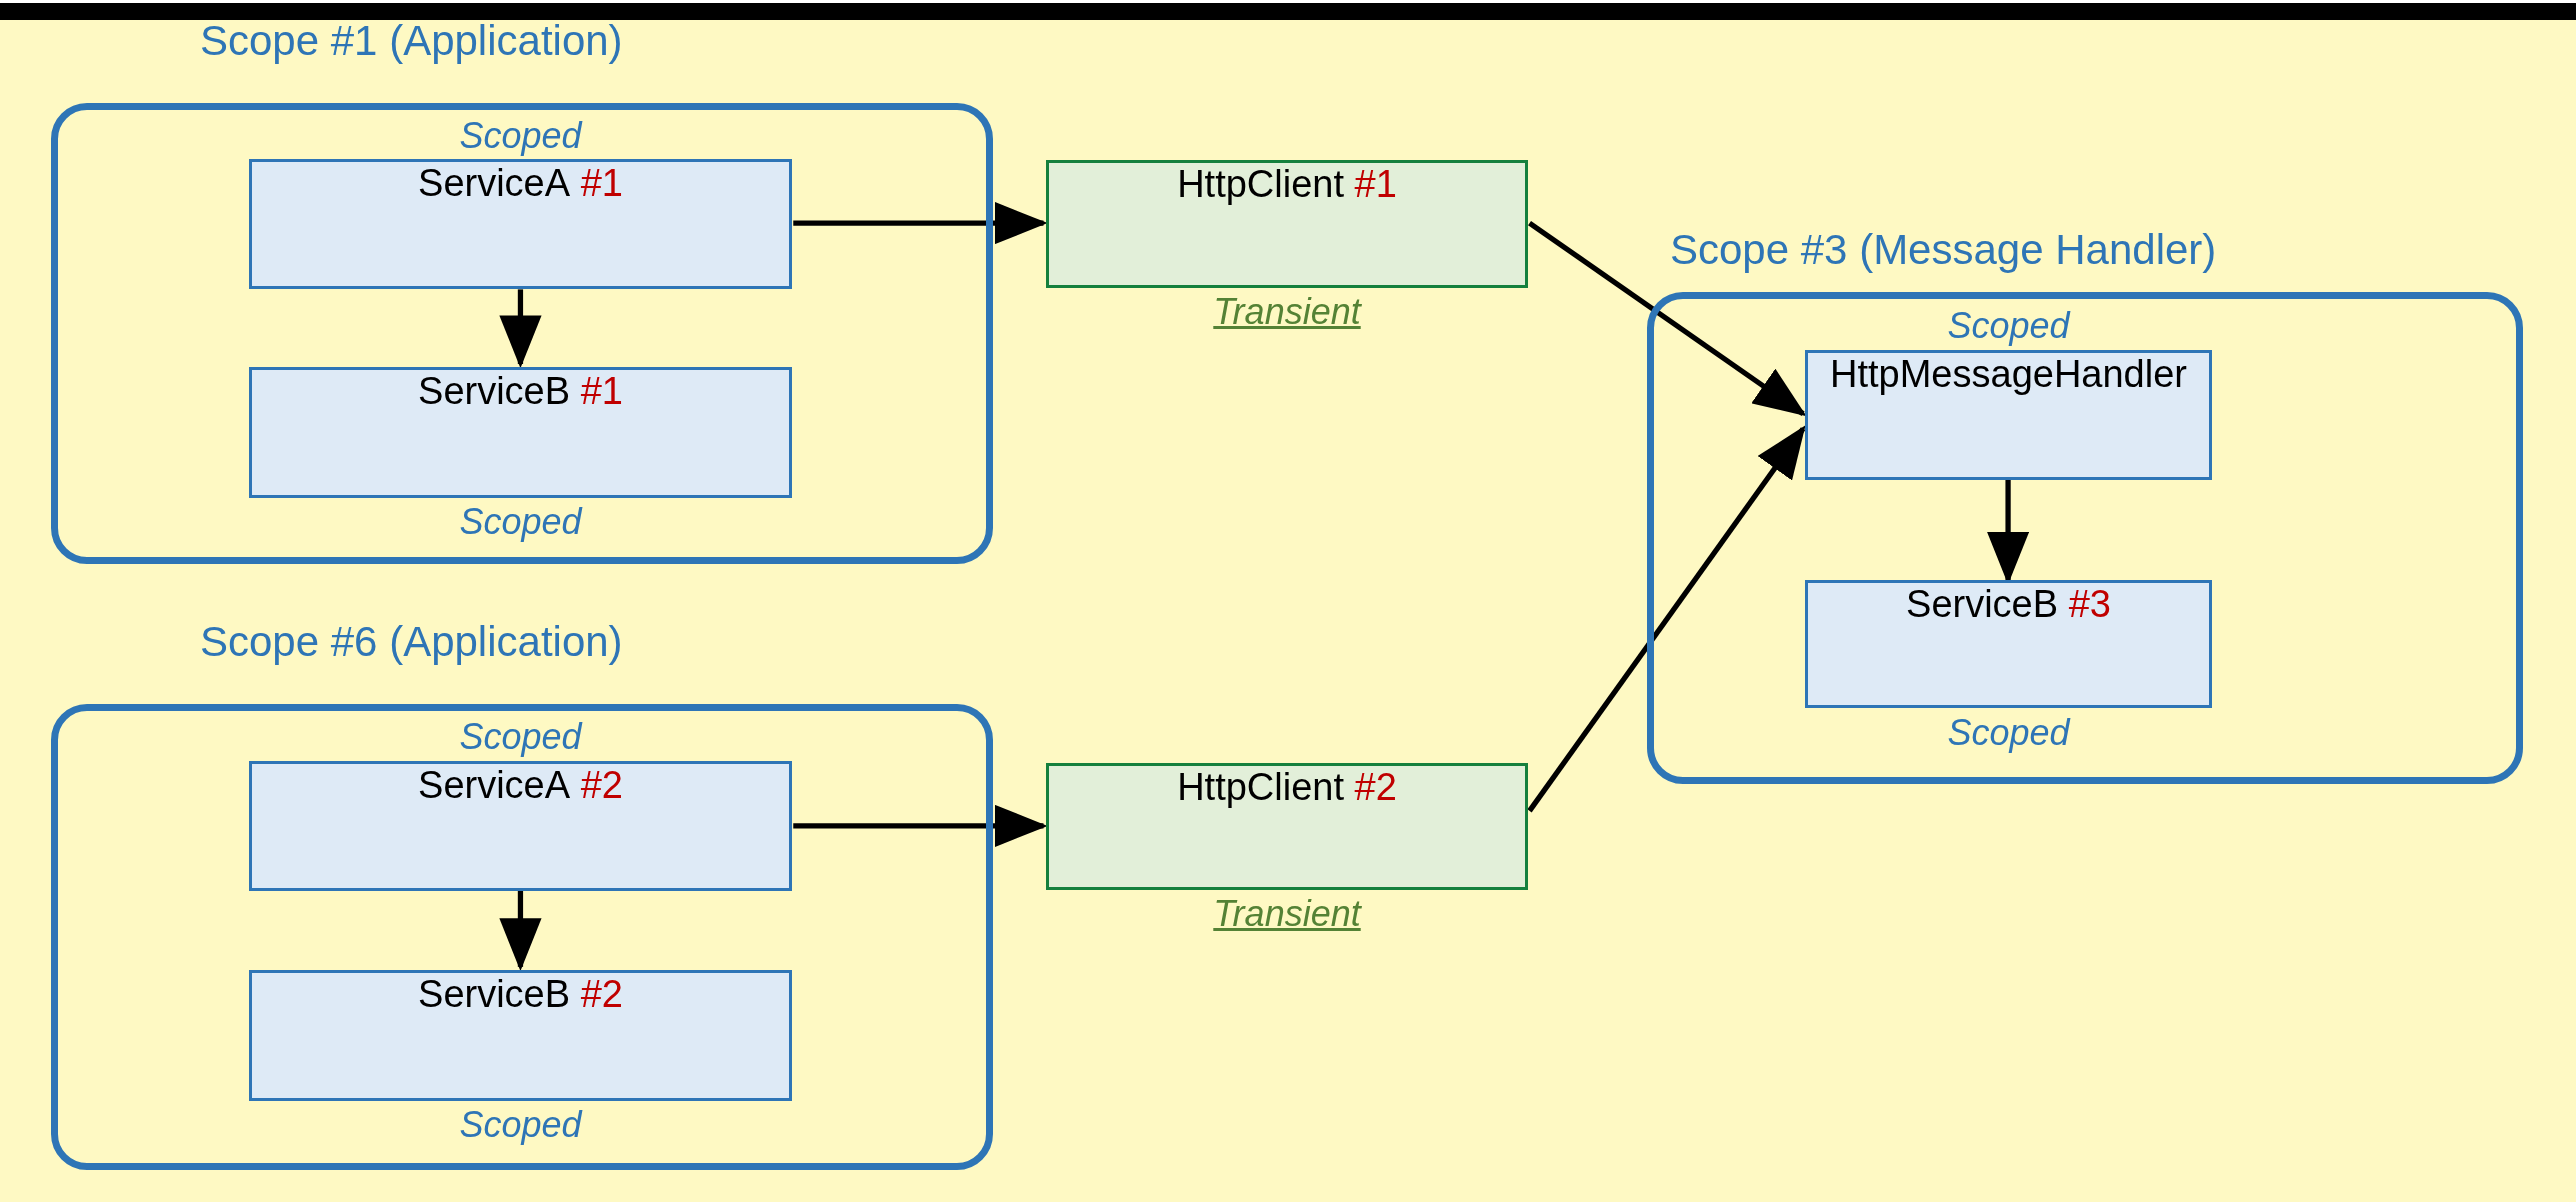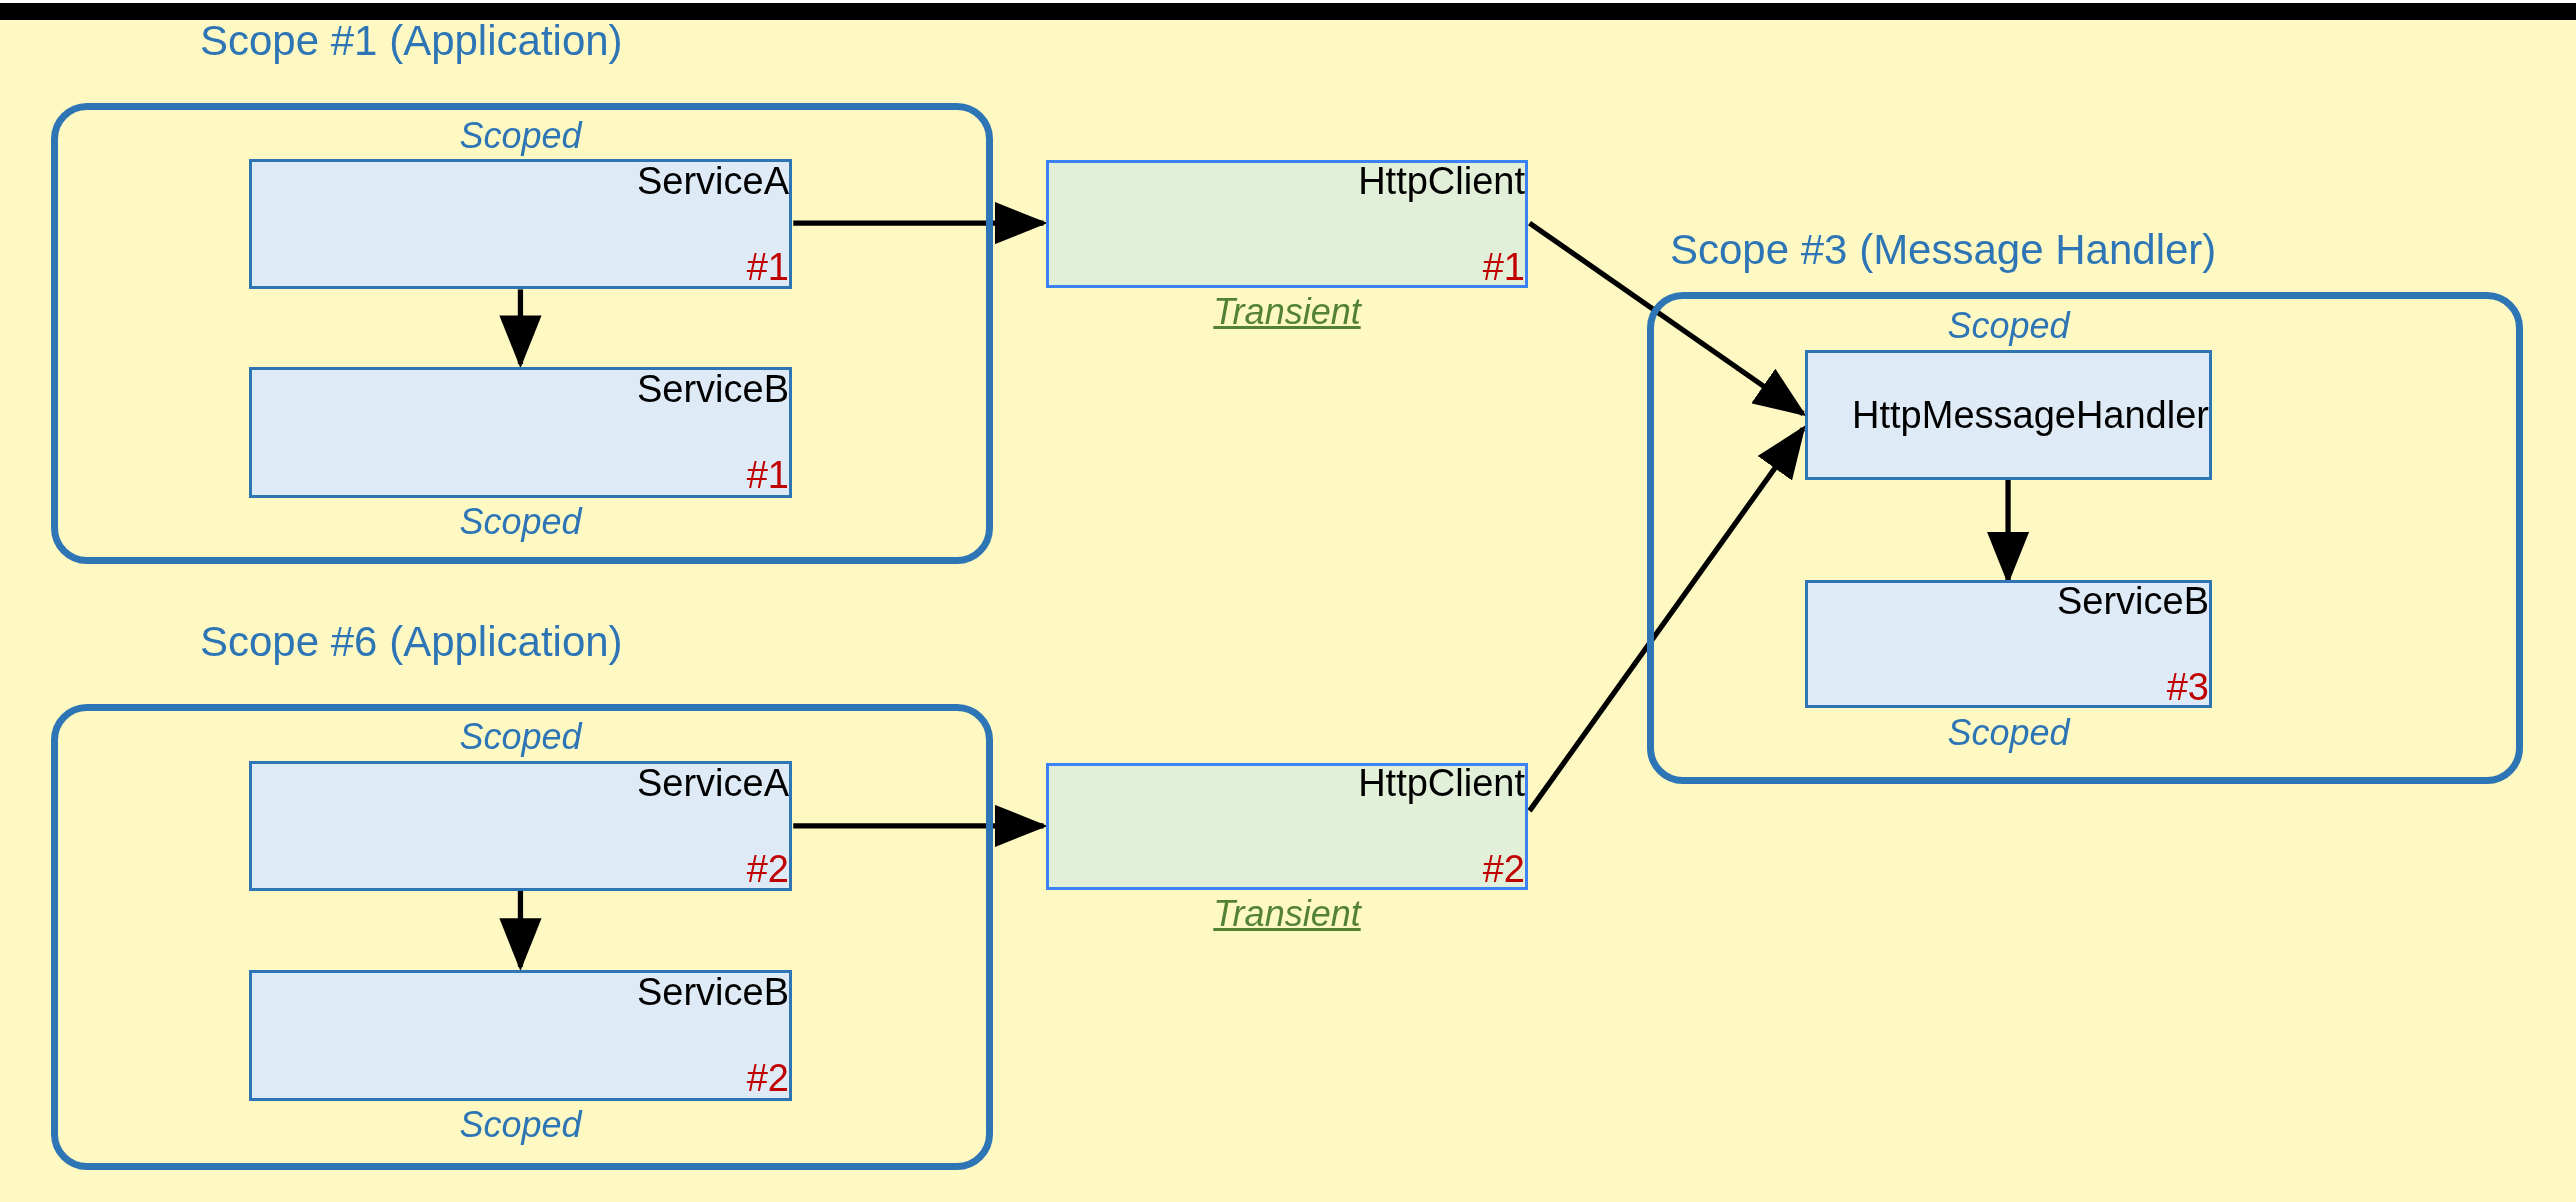--- a/index.html
+++ b/index.html
@@ -10,26 +10,26 @@
 
   .topband{position:absolute;left:0;top:0;width:2576px;height:16.6px;background:#000000;}
 
   
   .scope-box{position:absolute;border:7.5px solid #2E75B6;border-radius:36px;
              background:transparent;box-sizing:border-box;}
   .scope-title{position:absolute;color:#2E75B6;font-size:42px;line-height:1.0;
                white-space:nowrap;font-family:"Liberation Sans", sans-serif;}
 
   
-  .node{position:absolute;box-sizing:border-box;display:flex;align-items:flex-end;
-        justify-content:center;white-space:nowrap;flex-direction:column;}
+  .node{position:absolute;box-sizing:border-box;display:flex;align-items:flex-start;
+        justify-content:center;white-space:nowrap;}
   .node .lbl{font-size:38px;color:#000000;letter-spacing:0px;}
   .node .num{color:#C00000;}
   .node.blue{background:#DEEAF6;border:3px solid #2E75B6;}
-  .node.green{background:#E2EFD9;border:3px solid #3b82f6;}
+  .node.green{background:#E2EFD9;border:3px solid #15803d;}
 
   
   .cap{position:absolute;font-size:36px;font-style:italic;white-space:nowrap;
        text-align:center;font-family:"Liberation Sans", sans-serif;}
   .cap.scoped{color:#2E75B6;}
   .cap.transient{color:#548235;text-decoration:underline;}
 
   
   #arrows{position:absolute;left:0;top:0;width:2576px;height:1202px;
           pointer-events:none;}

